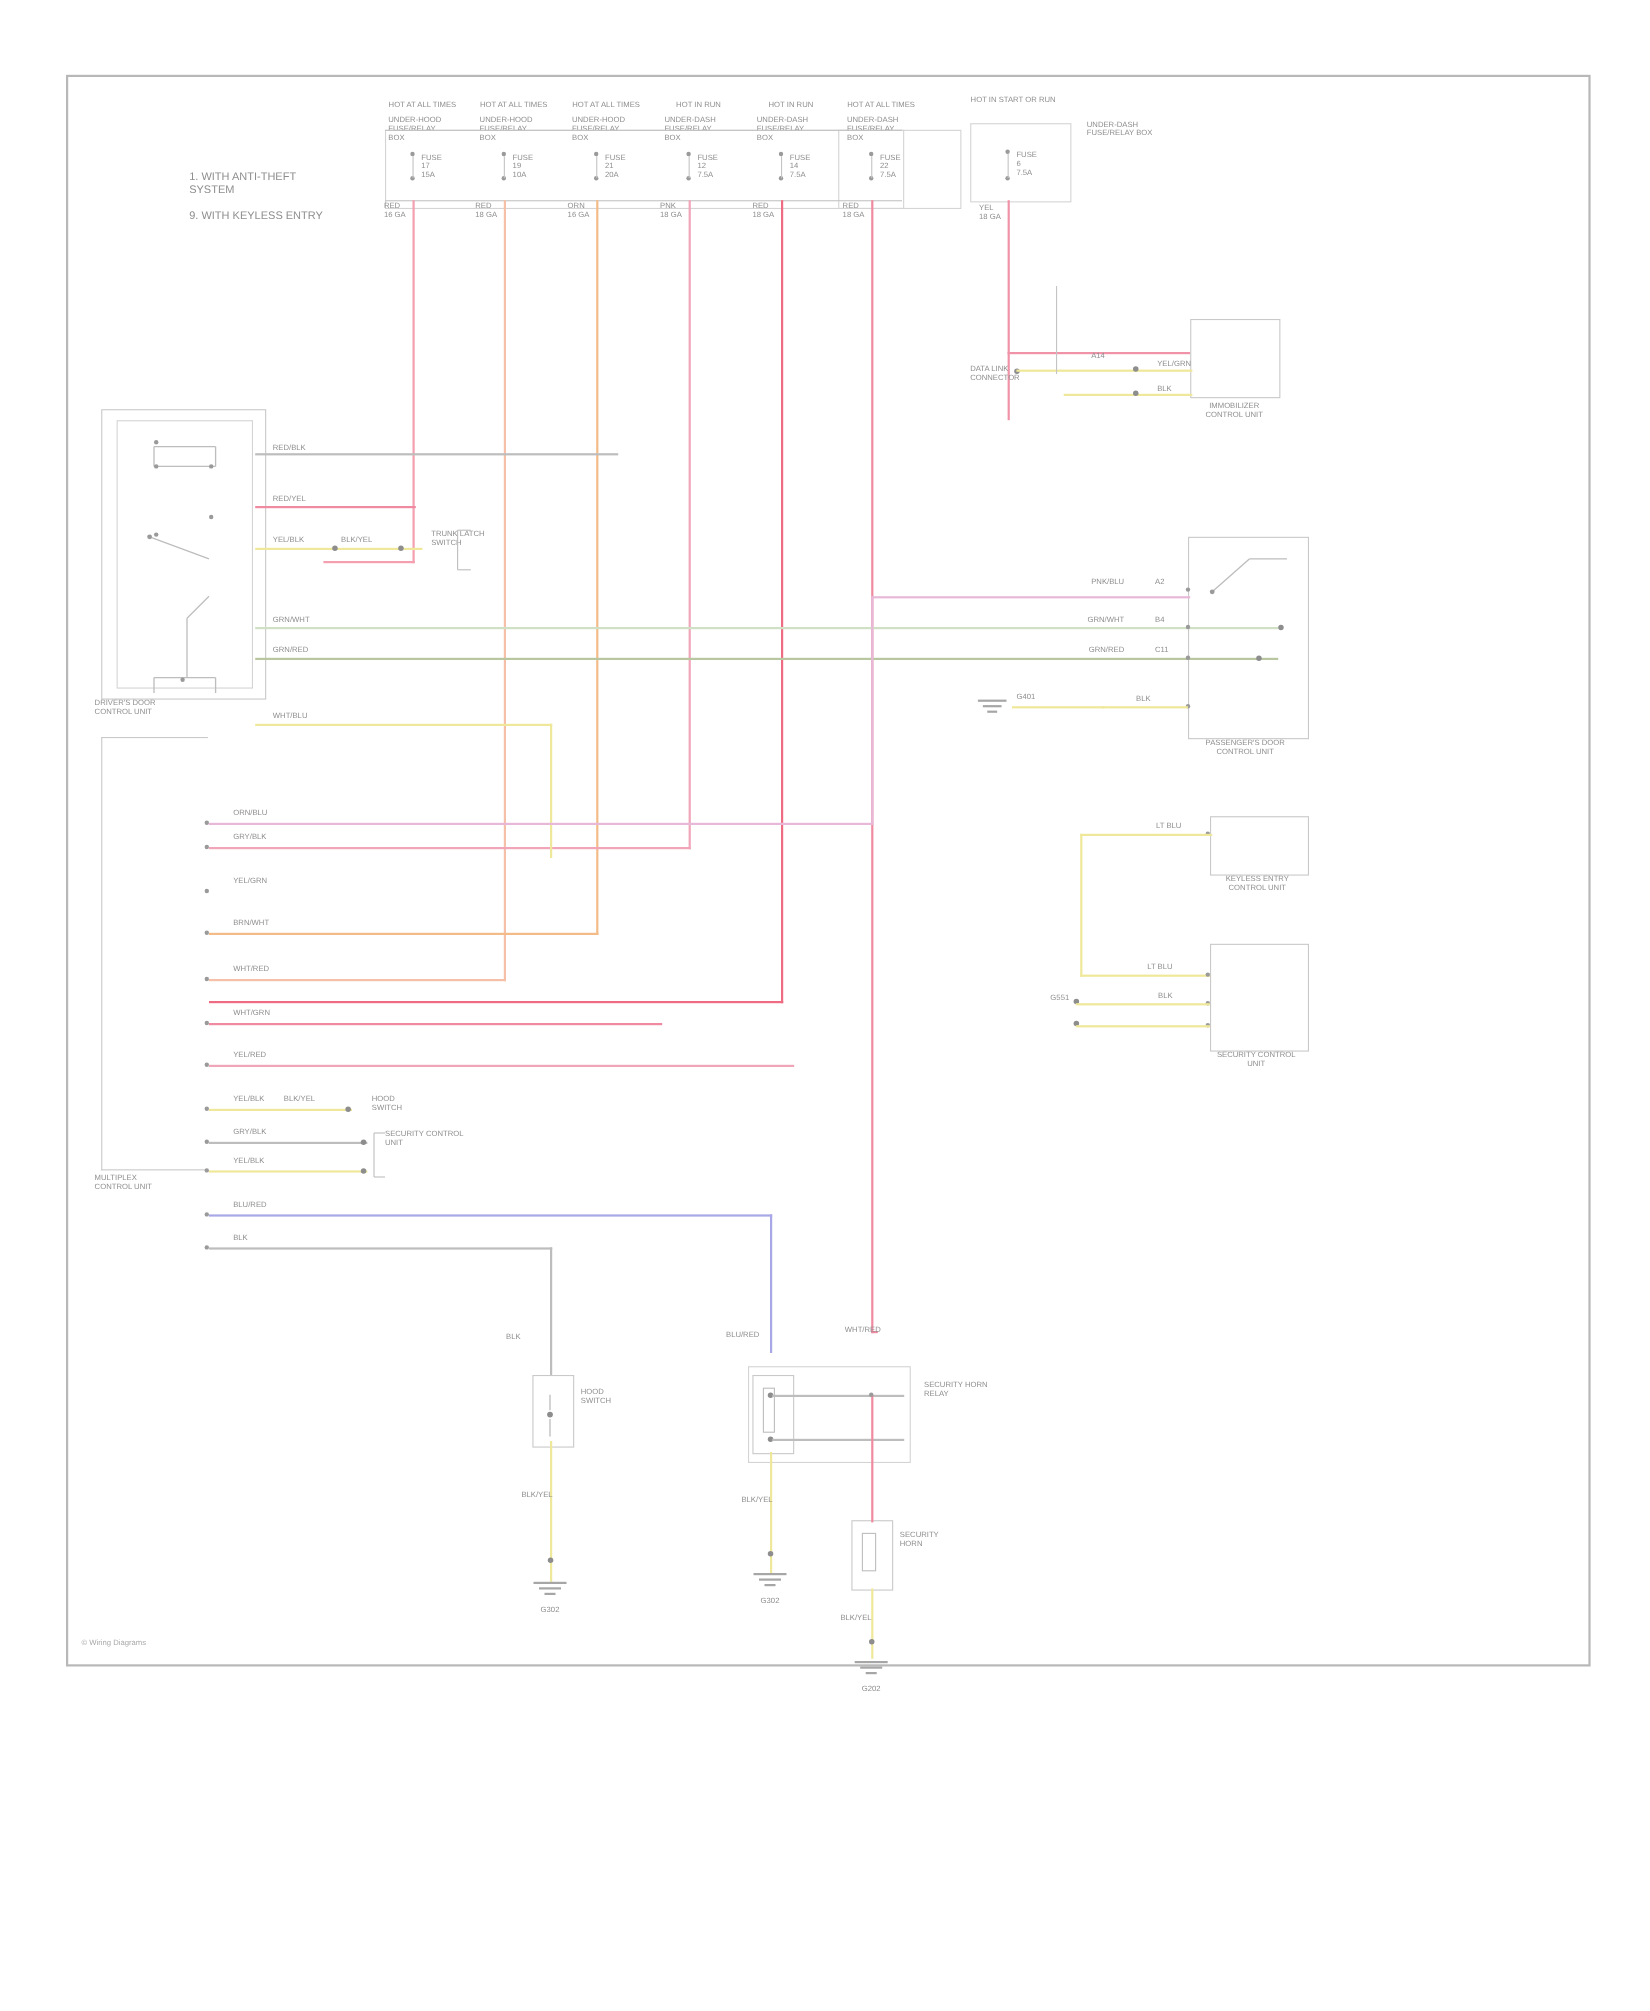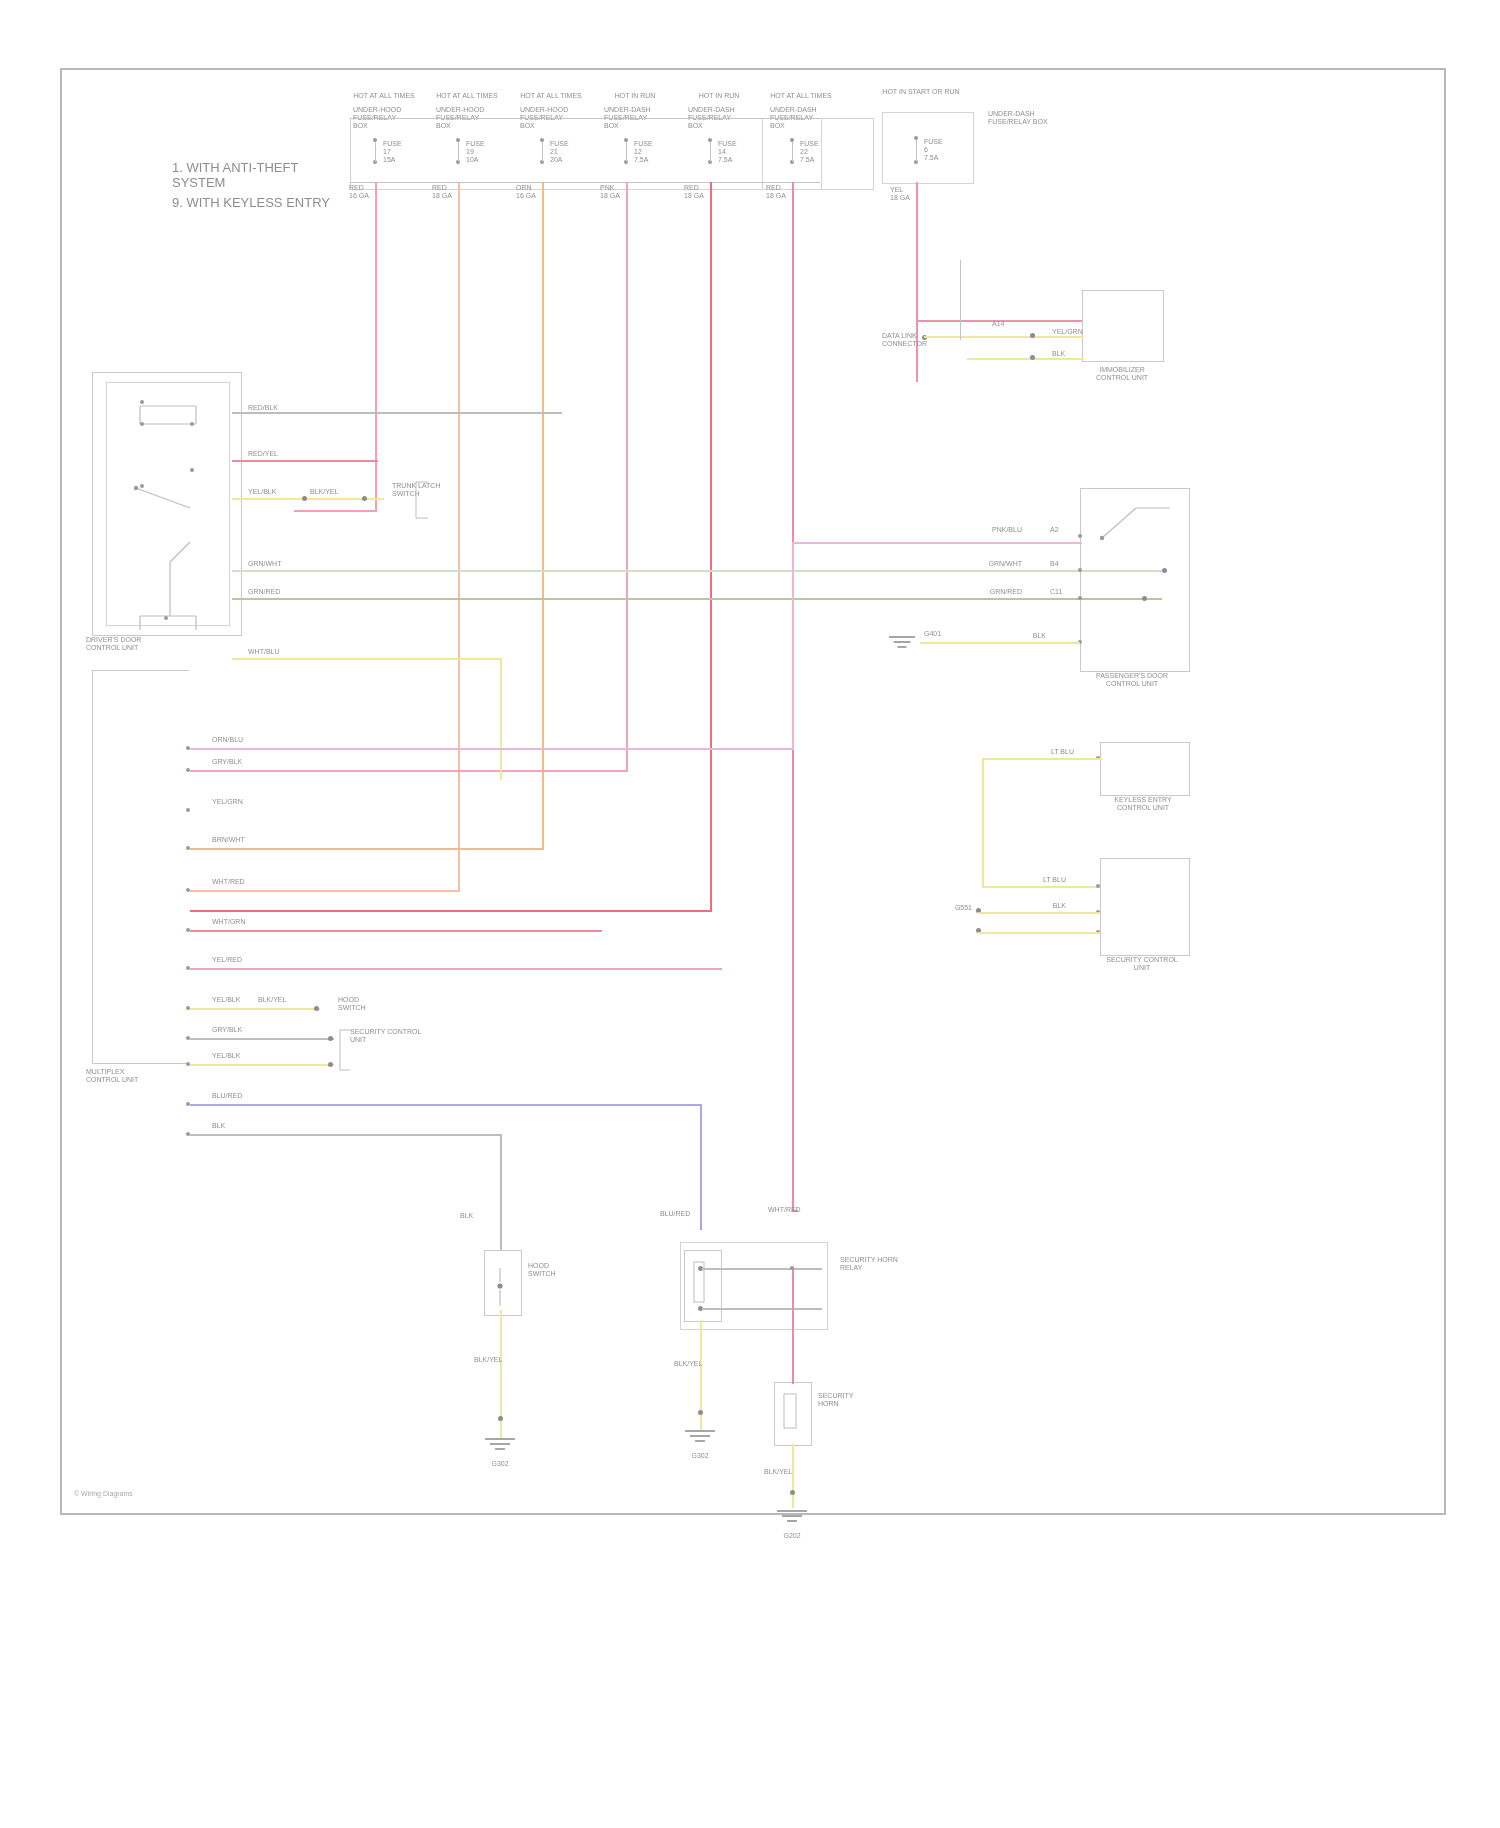--- a/index.html
+++ b/index.html
@@ -14,21 +14,21 @@
   .v{width:2px;}
   .box{position:absolute;border:1px solid #c9c9c9;background:transparent;}
   .boxw{position:absolute;border:1px solid #c9c9c9;background:#fff;}
   .dot{position:absolute;width:5px;height:5px;border-radius:50%;background:#8d8d8d;}
   .pin{position:absolute;width:4px;height:4px;border-radius:50%;background:#9a9a9a;}
   .gnd{position:absolute;}
   .gnd i{position:absolute;display:block;background:#a6a6a6;height:1.5px;left:50%;transform:translateX(-50%);}
   .fuse{position:absolute;}
   .fline{position:absolute;background:#c4c4c4;}
   svg{display:block;overflow:visible;}
-  .note{position:absolute;font-size:13px;color:#8e8e8e;}
+  .note{position:absolute;font-size:10px;color:#8e8e8e;}
   .copy{position:absolute;font-size:7px;color:#a8a8a8;}
 </style>
 </head>
 <body>
 
 <div id="page">
   <div id="frame">
 
     <div class="note" style="left:110px;top:75px;width:150px;white-space:pre-line;">
       <span>1. WITH  ANTI-THEFT

